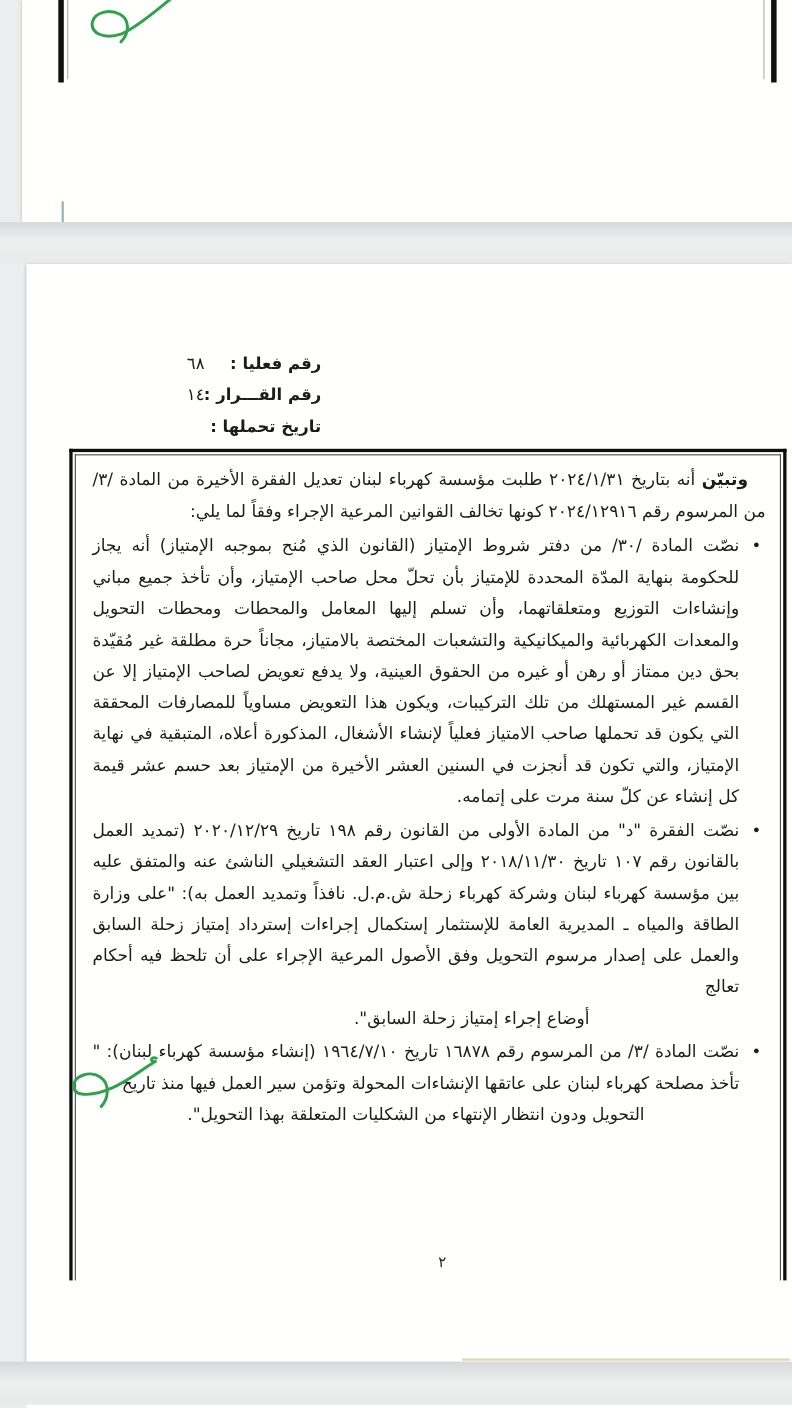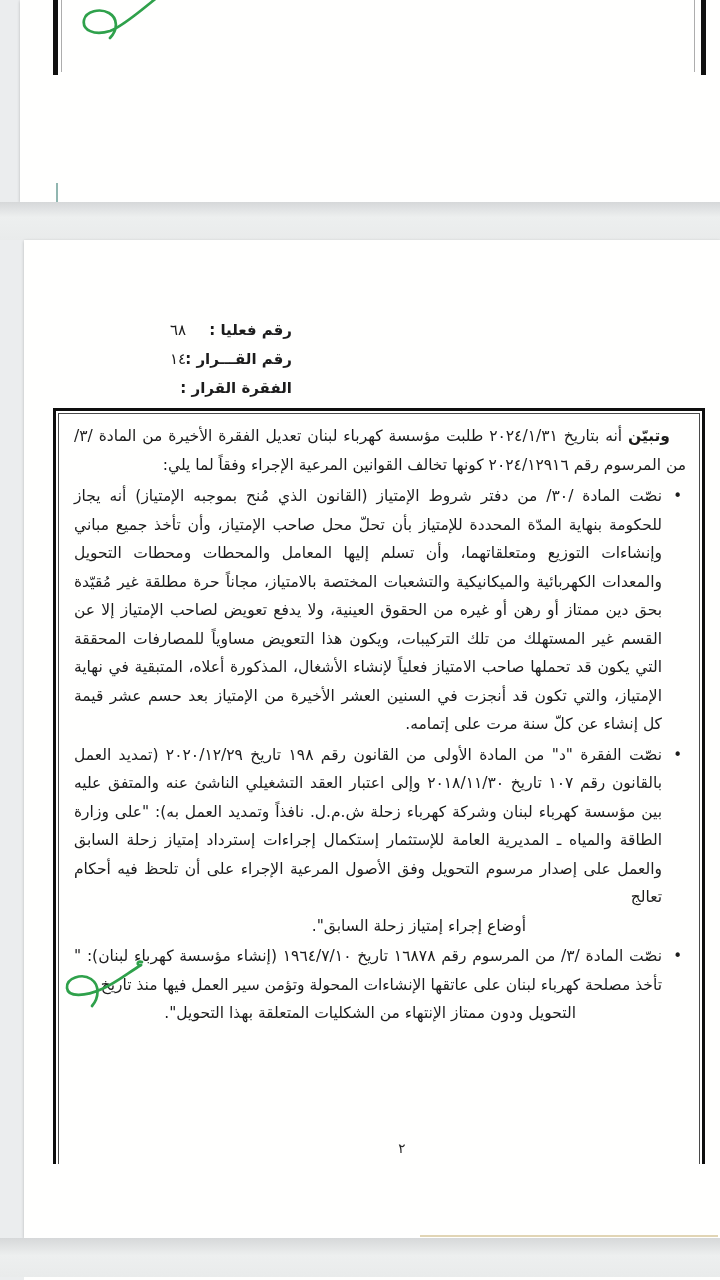--- a/index.html
+++ b/index.html
@@ -25,21 +25,21 @@
   .scan-tick{position:absolute;left:36px;top:183px;width:2px;height:19px;background:#76a49c;opacity:.8;}
   .scan-smudge{position:absolute;left:396px;top:995px;width:298px;height:2px;background:#d7c79c;opacity:.75;}
   
   .hdr{position:absolute;top:76px;right:0;left:0;direction:rtl;}
   .hdr-row{display:flex;direction:rtl;padding-right:428px;font-size:15px;line-height:29px;color:#1c1c1c;white-space:nowrap;}
   .hdr-label{font-weight:bold;width:84px;}
   .hdr-value{padding-right:22px;}
   .hdr-value.wide{padding-right:72px;letter-spacing:.5px;}
   
   .frame{
-    position:absolute;left:29px;top:168px;width:652px;height:756px;
+    position:absolute;left:39px;top:168px;width:652px;height:756px;
     border-style:solid;border-color:#0e0e0e;border-width:3.5px 3.5px 0 3.5px;
     box-sizing:border-box;
   }
   .frame-inner{
     position:absolute;left:2px;right:2px;top:2px;bottom:0;
     border-style:solid;border-color:#4a4a4a;border-width:1.3px 1.3px 0 1.3px;
     box-sizing:border-box;
     padding:8px 13px 0 15px;
     direction:rtl;
     color:#1c1c1c;
@@ -82,42 +82,42 @@
     <div class="hdr">
       <div class="hdr-row">
         <span class="hdr-label">رقم فعليا :</span>
         <span class="hdr-value">٦٨</span>
       </div>
       <div class="hdr-row">
         <span class="hdr-label">رقم القـــرار :</span>
         <span class="hdr-value">١٤</span>
       </div>
       <div class="hdr-row">
-        <span class="hdr-label">الفقرة القرار :</span>
+        <span class="hdr-label">تاريخ تحملها :</span>
       </div>
     </div>
 
     <div class="frame">
       <div class="frame-inner">
         <p class="intro"><b>وتبيّن</b><span> أنه بتاريخ ٢٠٢٤/١/٣١ طلبت مؤسسة كهرباء لبنان تعديل الفقرة الأخيرة من المادة /٣/ من المرسوم رقم ٢٠٢٤/١٢٩١٦ كونها تخالف القوانين المرعية الإجراء وفقاً لما يلي:</span></p>
         <ul class="clauses">
           <li>
             <span class="dot">•</span>
             <span>نصّت المادة /٣٠/ من دفتر شروط الإمتياز (القانون الذي مُنح بموجبه الإمتياز) أنه يجاز للحكومة بنهاية المدّة المحددة للإمتياز بأن تحلّ محل صاحب الإمتياز، وأن تأخذ جميع مباني وإنشاءات التوزيع ومتعلقاتهما، وأن تسلم إليها المعامل والمحطات ومحطات التحويل والمعدات الكهربائية والميكانيكية والتشعبات المختصة بالامتياز، مجاناً حرة مطلقة غير مُقيّدة بحق دين ممتاز أو رهن أو غيره من الحقوق العينية، ولا يدفع تعويض لصاحب الإمتياز إلا عن القسم غير المستهلك من تلك التركيبات، ويكون هذا التعويض مساوياً للمصارفات المحققة التي يكون قد تحملها صاحب الامتياز فعلياً لإنشاء الأشغال، المذكورة أعلاه، المتبقية في نهاية الإمتياز، والتي تكون قد أنجزت في السنين العشر الأخيرة من الإمتياز بعد حسم عشر قيمة كل إنشاء عن كلّ سنة مرت على إتمامه.</span>
             
           </li>
           <li>
             <span class="dot">•</span>
             <span>نصّت الفقرة "د" من المادة الأولى من القانون رقم ١٩٨ تاريخ ٢٠٢٠/١٢/٢٩ (تمديد العمل بالقانون رقم ١٠٧ تاريخ ٢٠١٨/١١/٣٠ وإلى اعتبار العقد التشغيلي الناشئ عنه والمتفق عليه بين مؤسسة كهرباء لبنان وشركة كهرباء زحلة ش.م.ل. نافذاً وتمديد العمل به): "على وزارة الطاقة والمياه ـ المديرية العامة للإستثمار إستكمال إجراءات إسترداد إمتياز زحلة السابق والعمل على إصدار مرسوم التحويل وفق الأصول المرعية الإجراء على أن تلحظ فيه أحكام تعالج</span>
             <span class="quote-end qe-2">أوضاع إجراء إمتياز زحلة السابق".</span>
           </li>
           <li>
             <span class="dot">•</span>
             <span>نصّت المادة /٣/ من المرسوم رقم ١٦٨٧٨ تاريخ ١٩٦٤/٧/١٠ (إنشاء مؤسسة كهرباء لبنان): " تأخذ مصلحة كهرباء لبنان على عاتقها الإنشاءات المحولة وتؤمن سير العمل فيها منذ تاريخ</span>
-            <span class="quote-end qe-3">التحويل ودون ممتاز الإنتهاء من الشكليات المتعلقة بهذا التحويل".</span>
+            <span class="quote-end qe-3">التحويل ودون انتظار الإنتهاء من الشكليات المتعلقة بهذا التحويل".</span>
           </li>
         </ul>
       </div>
     </div>
 
     <svg class="pen" style="left:34px;top:718px;" width="100" height="56" viewBox="0 0 100 56">
       <path d="M84,4 C79,2 78,8 83,7"></path>
       <path d="M83,7 C70,15 58,25 44,31 C28,38 10,40 9,30 C8,20 24,15 33,21 C42,27 41,40 34,48"></path>
     </svg>
 

